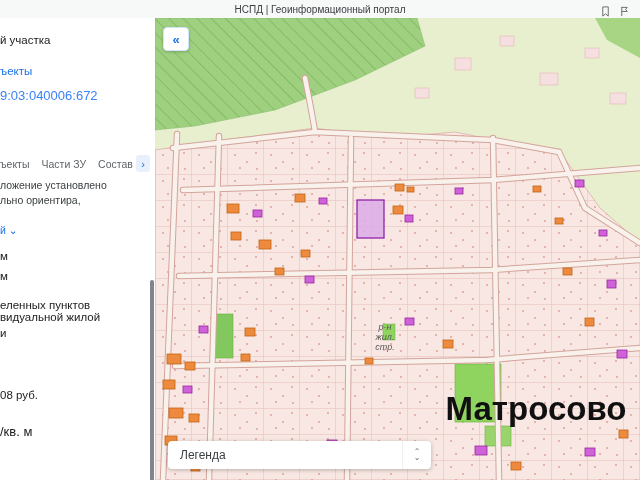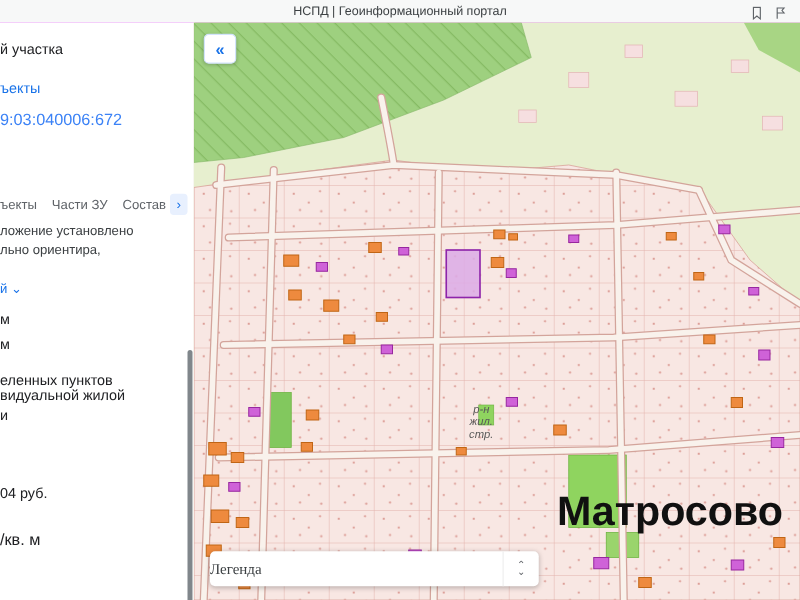--- a/index.html
+++ b/index.html
@@ -41,21 +41,21 @@
   .collapse-btn{position:absolute;left:8px;top:9px;width:24px;height:22px;background:#fff;
        border:1px solid #d2e3fc;border-radius:4px;color:#1a73e8;font-size:13px;font-weight:bold;
        display:flex;align-items:center;justify-content:center;box-shadow:0 1px 3px rgba(0,0,0,.2);cursor:pointer;}
   .district-label{position:absolute;left:205px;top:264px;width:50px;text-align:center;
        font-size:9px;font-style:italic;color:#5a5a5a;line-height:10px;margin-top:40px;}
   .settlement-label{position:absolute;left:290px;top:372px;width:182px;text-align:center;
        font-size:33px;font-weight:700;color:#101010;}
   .legend-bar{position:absolute;left:13px;top:423px;width:263px;height:28px;background:#fff;
        border-radius:4px;box-shadow:0 1px 4px rgba(0,0,0,.25);display:flex;align-items:center;
        justify-content:space-between;}
-  .legend-label{font-size:12px;color:#3c4043;font-family:Liberation Serif, serif;}
+  .legend-label{font-size:12px;color:#3c4043;padding-left:12px;}
   .legend-toggle{width:28px;height:100%;border-left:1px solid #efefef;display:flex;flex-direction:column;
        align-items:center;justify-content:center;color:#5f6368;cursor:pointer;}
   .legend-toggle span{font-size:8px;line-height:6px;}
 </style>
 </head>
 <body>
 
 <div id="app">
 
   <div class="header">
@@ -91,21 +91,21 @@
 
     <div class="sb t-toggle">й ⌄</div>
 
     <div class="sb t-val1">м</div>
     <div class="sb t-val2">м</div>
 
     <div class="sb t-cat">еленных пунктов</div>
     <div class="sb t-use1">видуальной жилой</div>
     <div class="sb t-use2">и</div>
 
-    <div class="sb t-cost">04 руб.</div>
+    <div class="sb t-cost">08 руб.</div>
     <div class="sb t-unit">/кв. м</div>
 
     <div class="sb-scroll"></div>
   </div>
 
   <div class="map">
     <svg width="485" height="462" viewBox="0 0 485 462">
       <defs>
         <pattern id="parcel" width="36" height="26" patternUnits="userSpaceOnUse">
           <rect width="36" height="26" fill="#f8e7e3"></rect>

